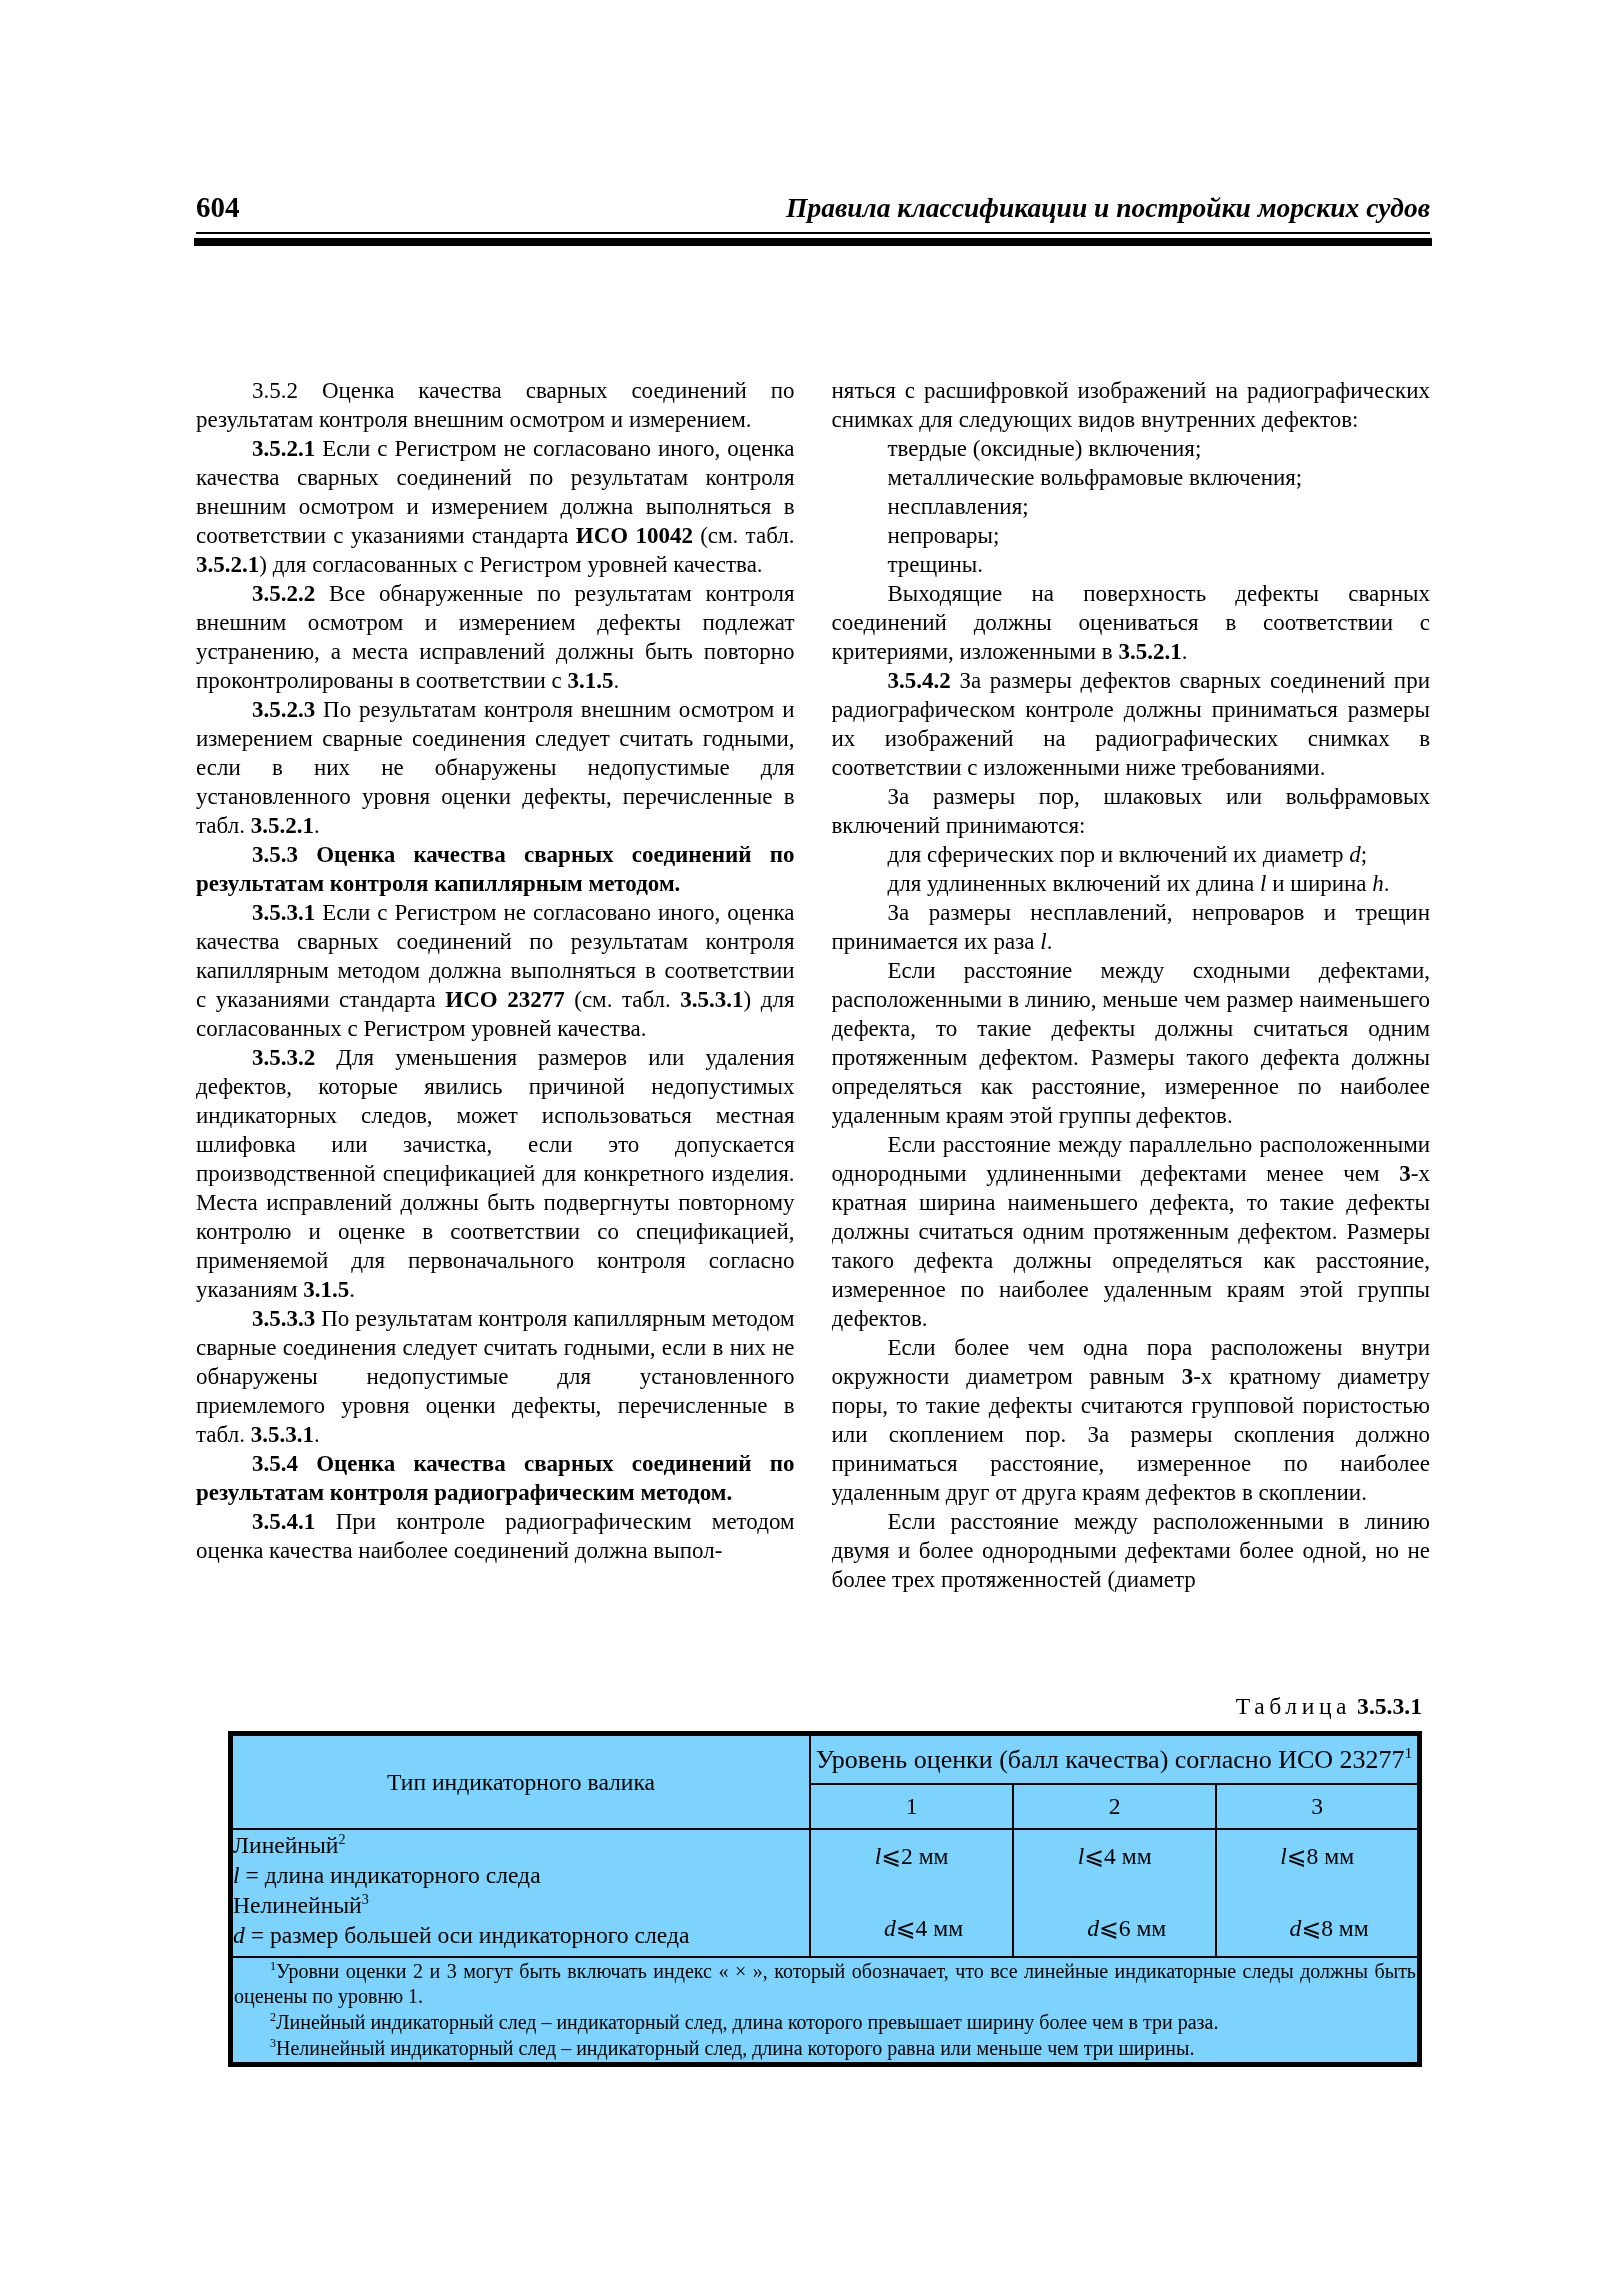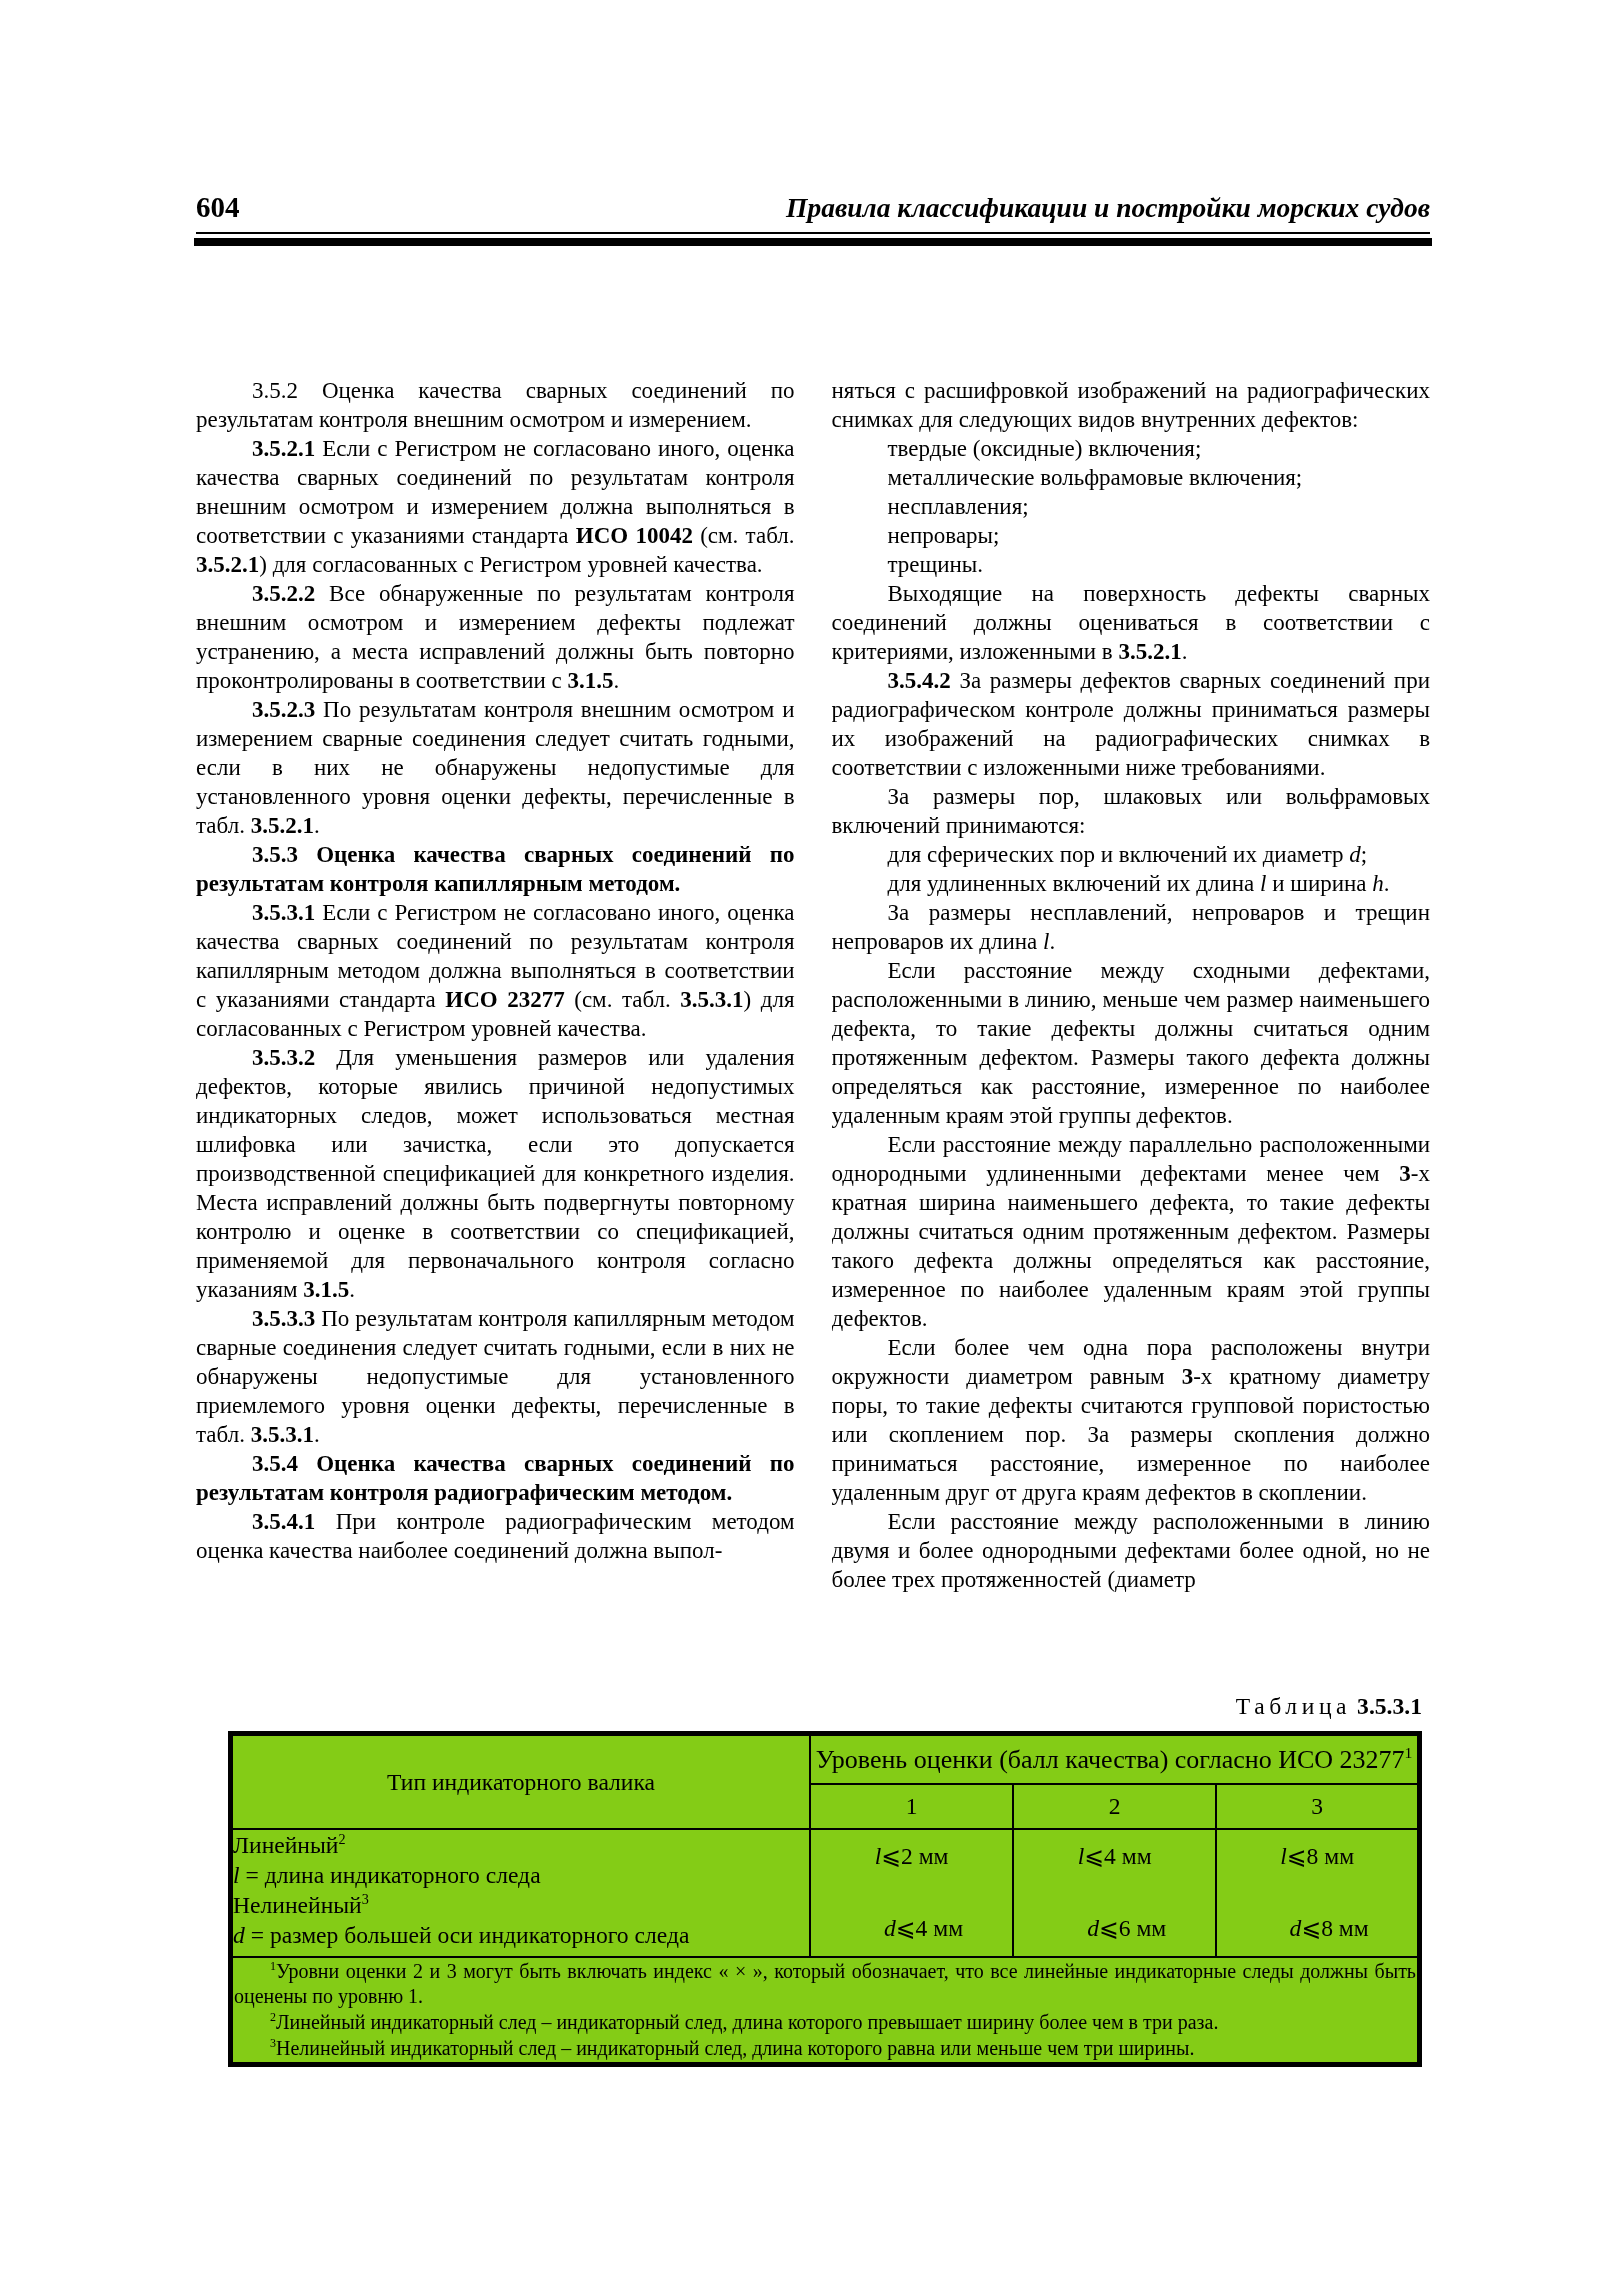--- a/index.html
+++ b/index.html
@@ -36,21 +36,21 @@
   .table-label{
     position:absolute;top:1693px;left:228px;width:1194px;
     text-align:right;font-size:23.6px;
   }
   .label-word{letter-spacing:4.6px;}
   .label-num{font-weight:bold;}
   
   table.qtable{
     position:absolute;top:1731px;left:228px;width:1194px;
     border-collapse:collapse;table-layout:fixed;
-    background:#84cc16;
+    background:#7dd3fc;
   }
   table.qtable{border:5.9px solid #000;}
   table.qtable td{border:2.6px solid #000;padding:0;}
   .col1-hdr{
     width:576px;text-align:center;vertical-align:middle;
     font-size:23.6px;border-bottom:6.5px solid #000;
   }
   .span-hdr{
     text-align:center;vertical-align:middle;font-size:26px;
     height:47px;border-bottom:3.3px solid #000;
@@ -105,21 +105,21 @@
         <p class="para"><span>твердые (оксидные) включения;</span></p>
         <p class="para"><span>металлические вольфрамовые включения;</span></p>
         <p class="para"><span>несплавления;</span></p>
         <p class="para"><span>непровары;</span></p>
         <p class="para"><span>трещины.</span></p>
         <p class="para"><span>Выходящие на поверхность дефекты сварных соединений должны оцениваться в соответствии с критериями, изложенными в </span><span style="font-weight: bold;">3.5.2.1</span><span>.</span></p>
         <p class="para"><span style="font-weight: bold; margin-top: 23px;">3.5.4.2 </span><span>За размеры дефектов сварных соединений при радиографическом контроле должны приниматься размеры их изображений на радиографических снимках в соответствии с изложенными ниже требованиями.</span></p>
         <p class="para"><span>За размеры пор, шлаковых или вольфрамовых включений принимаются:</span></p>
         <p class="para"><span>для сферических пор и включений их диаметр </span><span style="font-style: italic;">d</span><span>;</span></p>
         <p class="para"><span>для удлиненных включений их длина </span><span style="font-style: italic;">l</span><span> и ширина </span><span style="font-style: italic;">h</span><span>.</span></p>
-        <p class="para"><span>За размеры несплавлений, непроваров и трещин непроваров их длина </span><span style="font-style: italic;">l</span><span>.</span></p>
+        <p class="para"><span>За размеры несплавлений, непроваров и трещин принимается их раза </span><span style="font-style: italic;">l</span><span>.</span></p>
         <p class="para"><span>Если расстояние между сходными дефектами, расположенными в линию, меньше чем размер наименьшего дефекта, то такие дефекты должны считаться одним протяженным дефектом. Размеры такого дефекта должны определяться как расстояние, измеренное по наиболее удаленным краям этой группы дефектов.</span></p>
         <p class="para"><span>Если расстояние между параллельно расположенными однородными удлиненными дефектами менее чем </span><span style="font-weight: bold;">3</span><span>-х кратная ширина наименьшего дефекта, то такие дефекты должны считаться одним протяженным дефектом. Размеры такого дефекта должны определяться как расстояние, измеренное по наиболее удаленным краям этой группы дефектов.</span></p>
         <p class="para"><span>Если более чем одна пора расположены внутри окружности диаметром равным </span><span style="font-weight: bold;">3</span><span>-х кратному диаметру поры, то такие дефекты считаются групповой пористостью или скоплением пор. За размеры скопления должно приниматься расстояние, измеренное по наиболее удаленным друг от друга краям дефектов в скоплении.</span></p>
         <p class="para"><span>Если расстояние между расположенными в линию двумя и более однородными дефектами более одной, но не более трех протяженностей (диаметр</span></p>
       </div>
   </div>
 
   <div class="table-label">
     <span class="label-word">Таблица</span>
     <span> </span>

